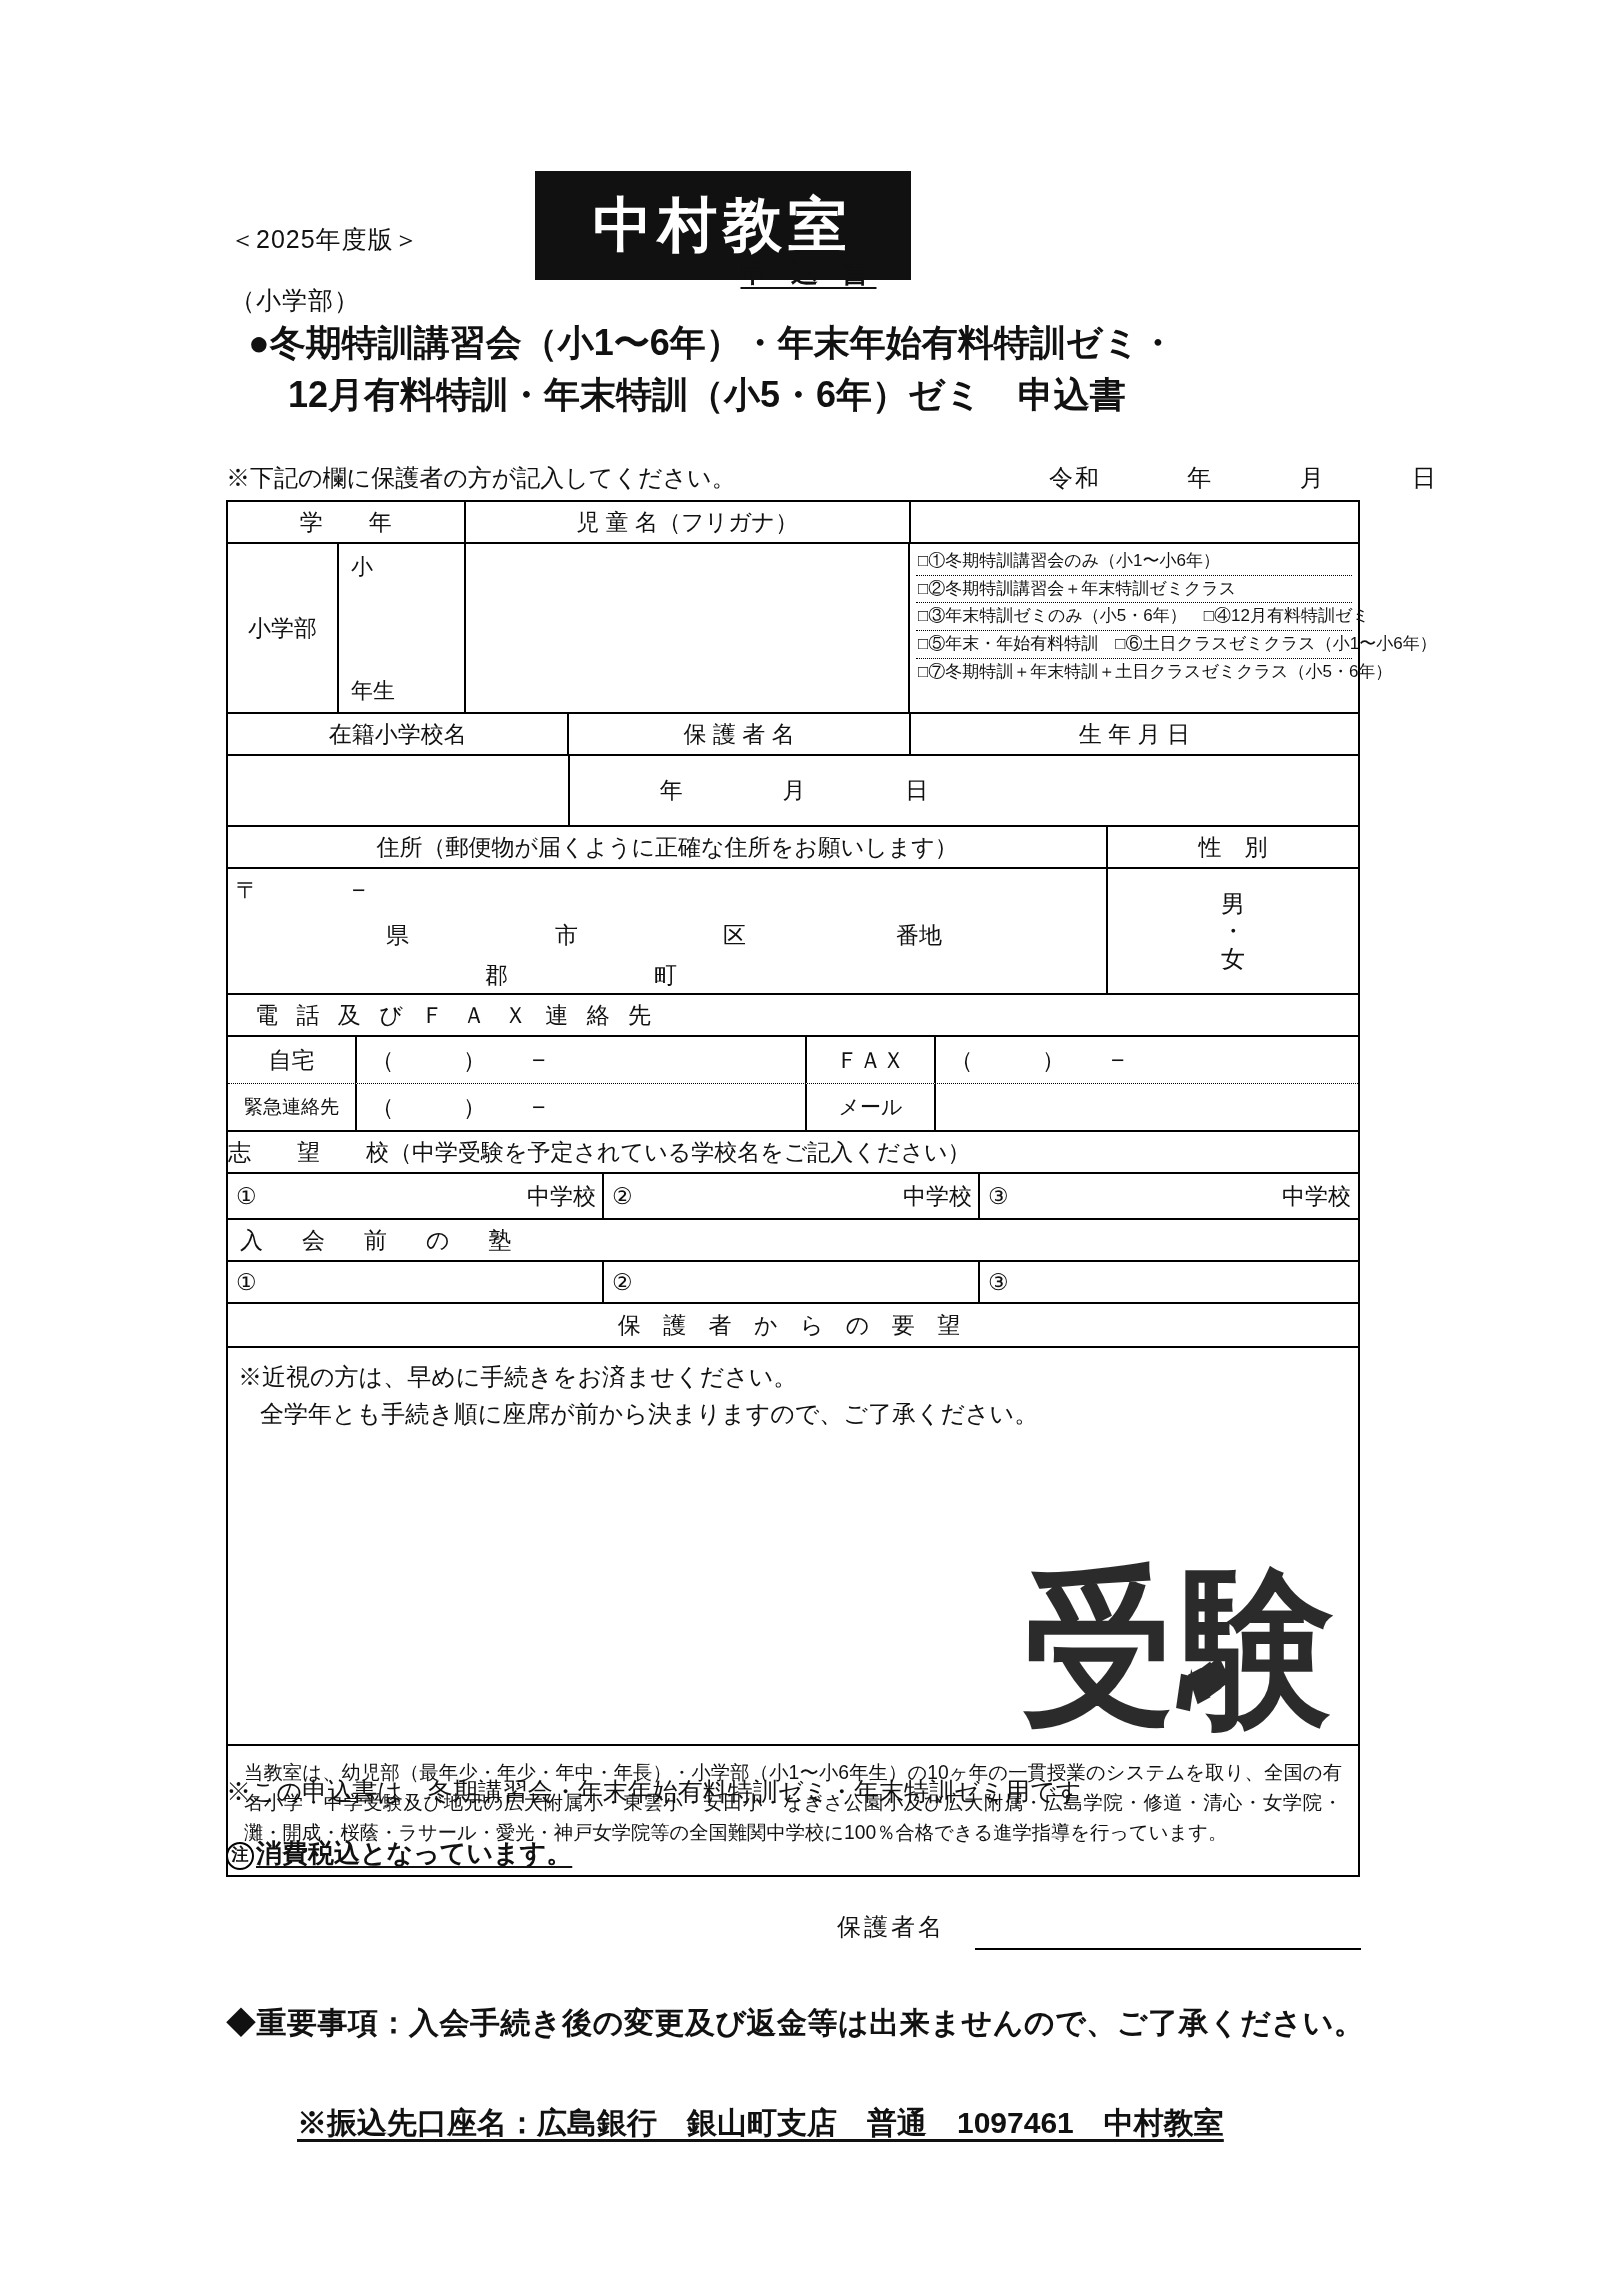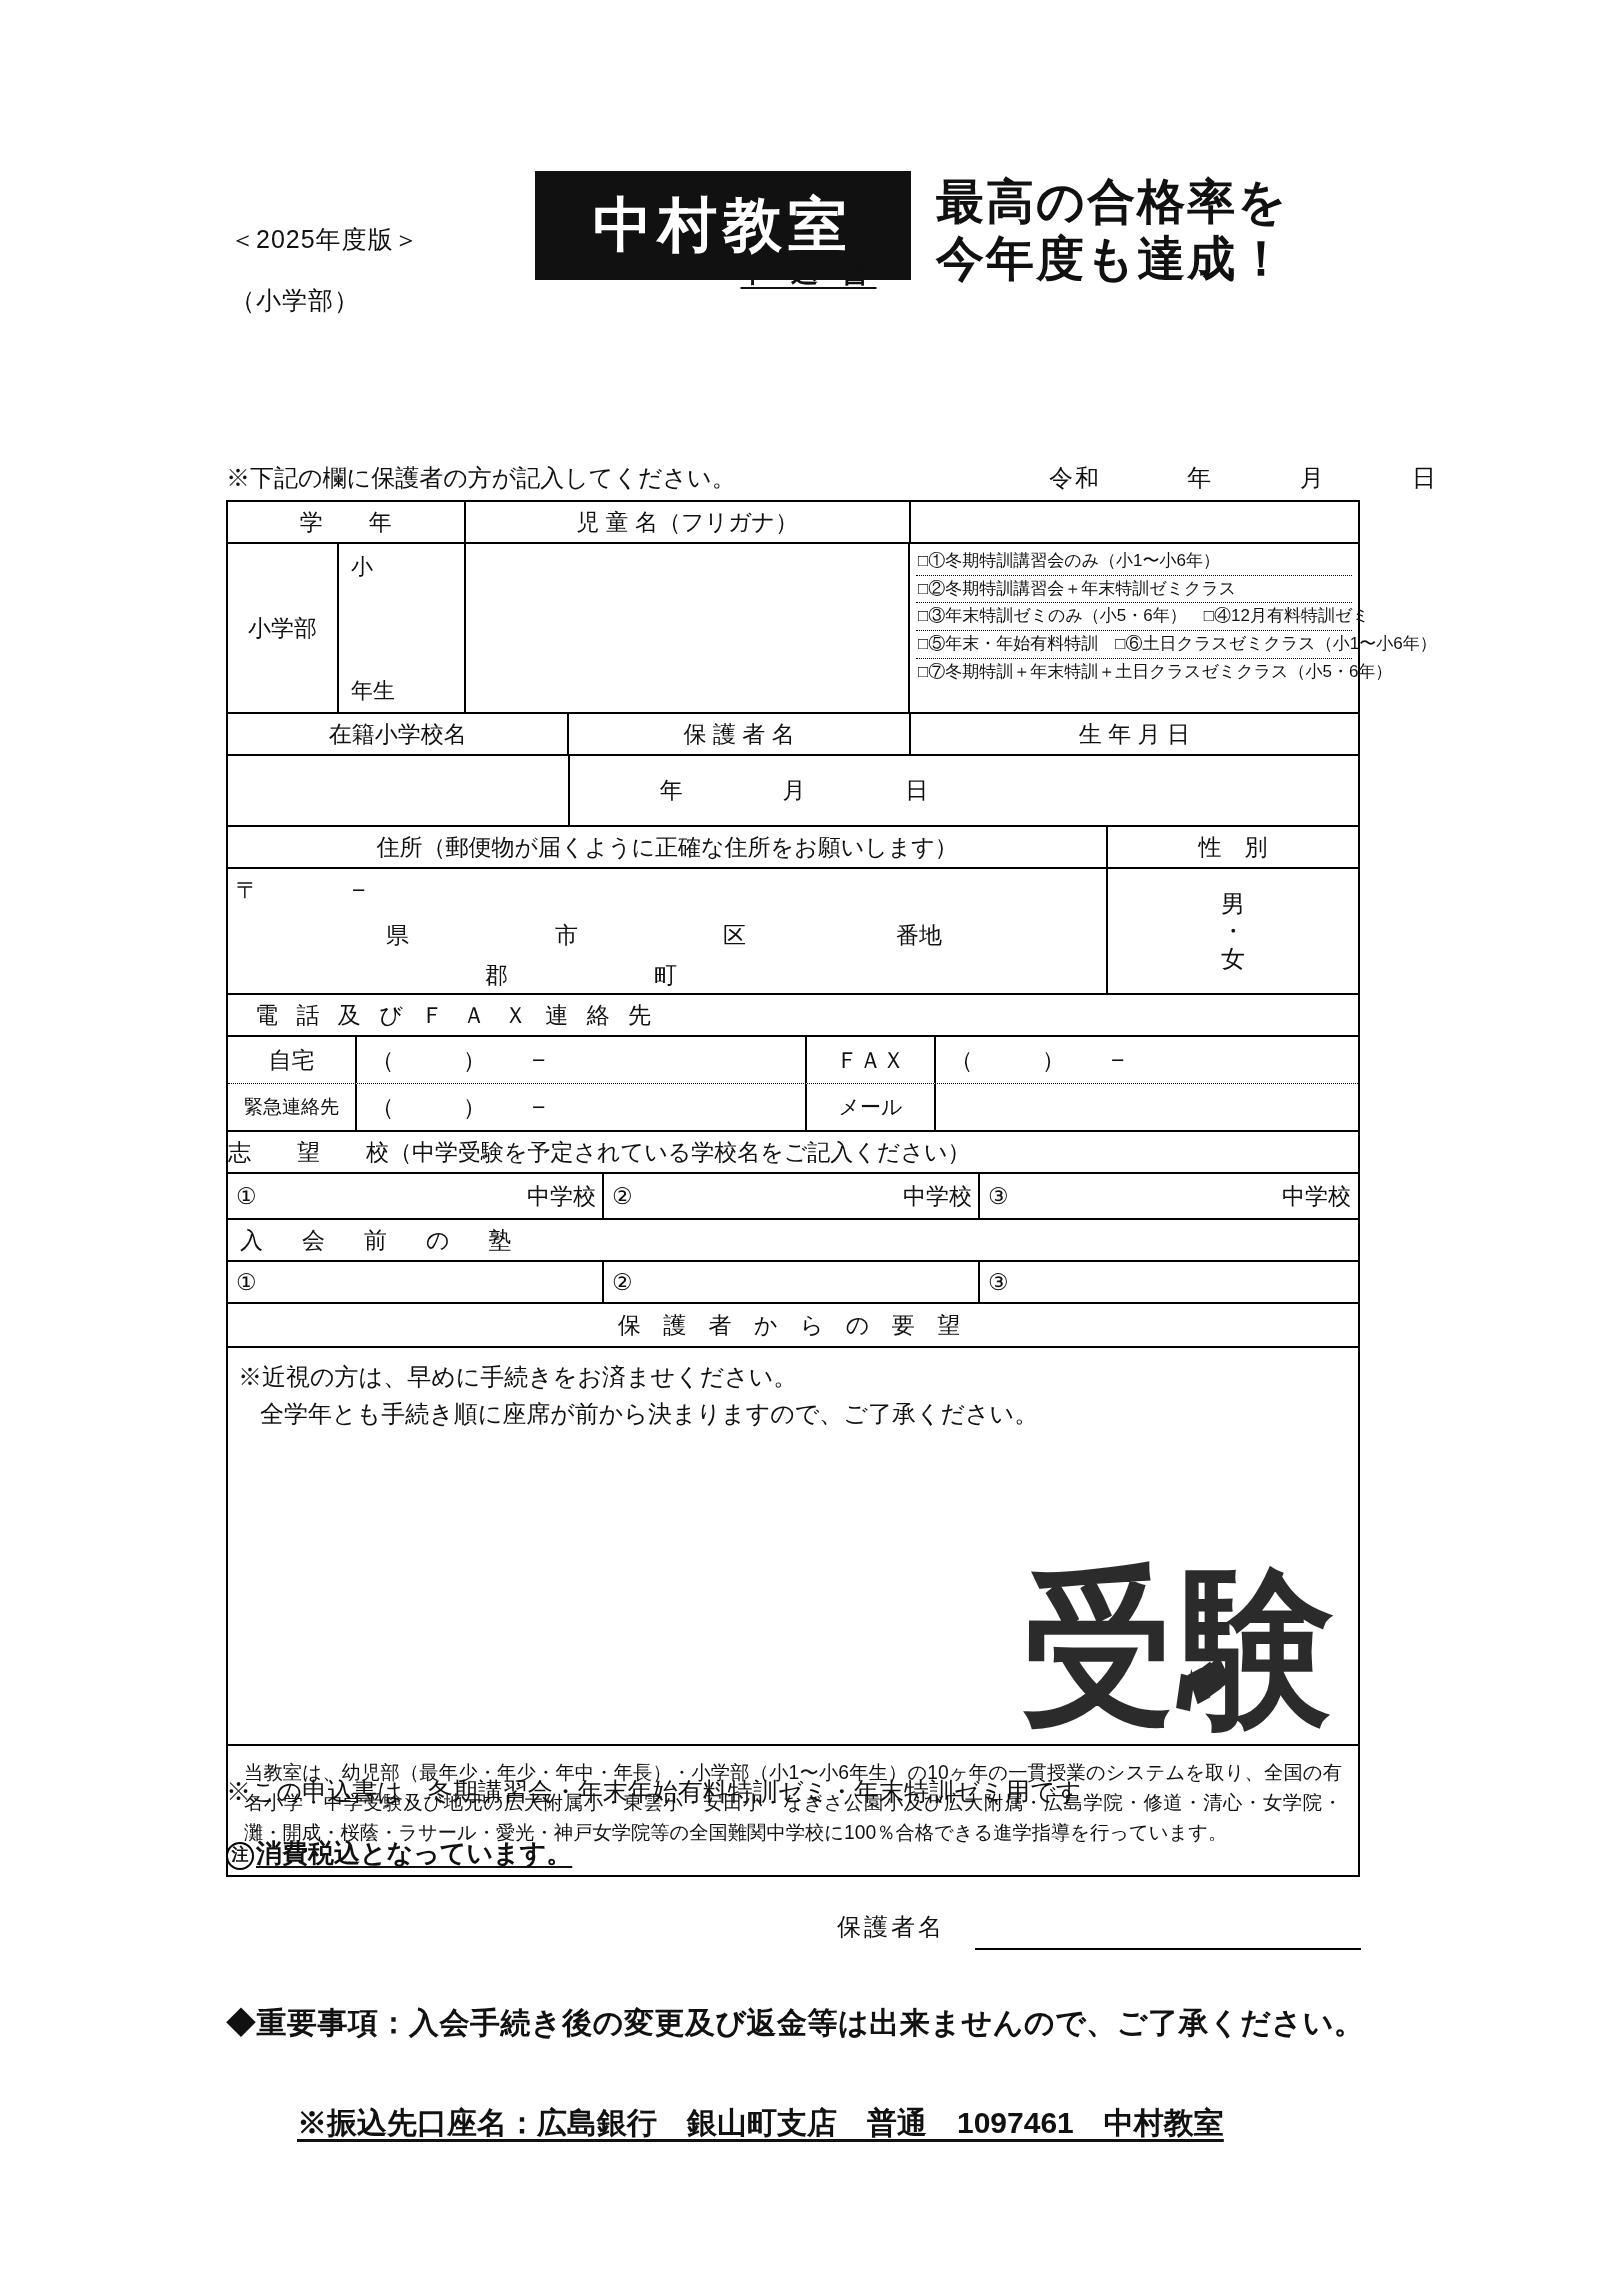--- a/index.html
+++ b/index.html
@@ -303,30 +303,30 @@
 </style>
 </head>
 <body>
 
 <div class="page">
 
   <div class="hdr">
     <div class="year-ver">＜2025年度版＞</div>
     <div class="dept">（小学部）</div>
     <div class="logo-box">中村教室</div>
-    <div class="slogan">
-      <div>最高の合格率を</div>
-      <div>今年度も達成！</div>
-    </div>
   </div>
 
   <div class="moushikomi">
     <u>申 込 書</u>
   </div>
 
+  <div class="title-block">
+    <div class="l1">●冬期特訓講習会（小1〜6年）・年末年始有料特訓ゼミ・</div>
+    <div class="l2">12月有料特訓・年末特訓（小5・6年）ゼミ　申込書</div>
+  </div>
 
   <div class="note-line">※下記の欄に保護者の方が記入してください。</div>
   <div class="date-line">
     <span>令和</span>
     <span class="gap"></span>
     <span>年</span>
     <span class="gap"></span>
     <span>月</span>
     <span class="gap"></span>
     <span>日</span>

